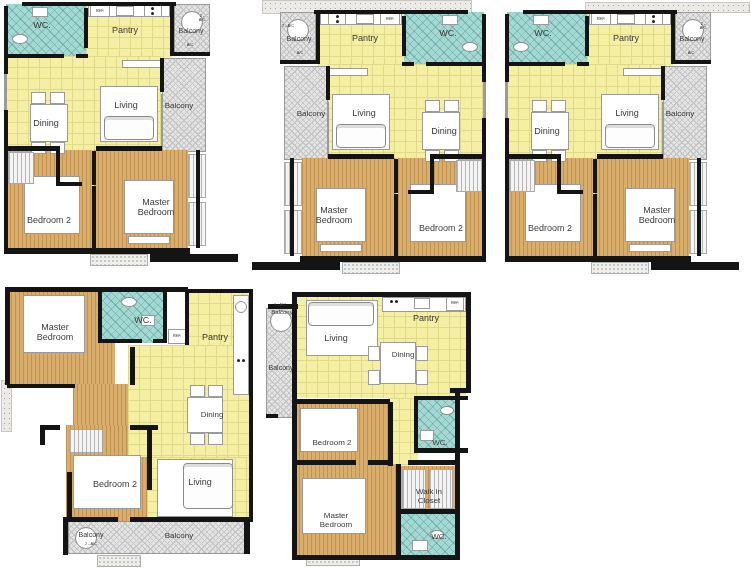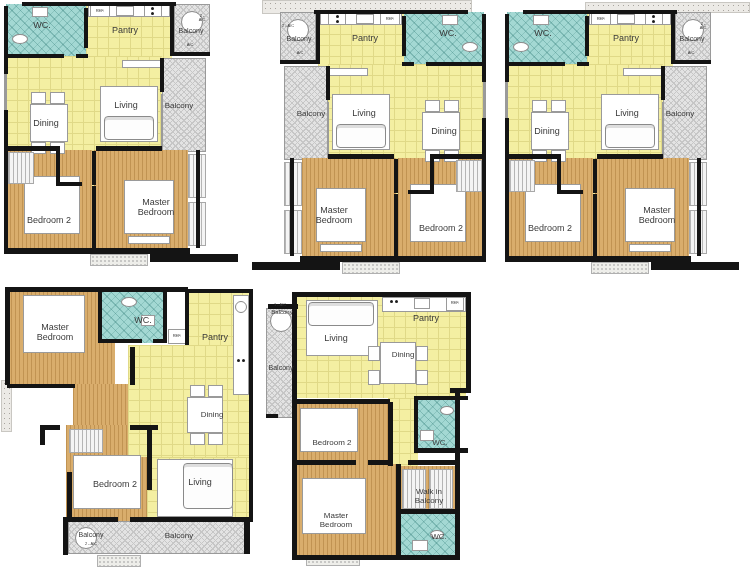--- a/index.html
+++ b/index.html
@@ -363,18 +363,18 @@
       <span class="lbl" style="left: 18px; top: 13px; font-size: 4px;">1 - A/C</span>
       <span class="lbl" style="left: 20px; top: 20px; font-size: 6px;">Balcony</span>
       <span class="lbl" style="left: 19px; top: 76px; font-size: 7px;">Balcony</span>
       <span class="lbl" style="left: 74px; top: 47px; font-size: 9px;">Living</span>
       <span class="lbl" style="left: 164px; top: 27px; font-size: 9px;">Pantry</span>
       <span class="lbl" style="left: 193px; top: 11px; font-size: 4px;">REF.</span>
       <span class="lbl" style="left: 141px; top: 63px; font-size: 8px;">Dining</span>
       <span class="lbl" style="left: 70px; top: 151px; font-size: 8px;">Bedroom 2</span>
       <span class="lbl" style="left: 178px; top: 151px; font-size: 8px;">WC.</span>
       <span class="lbl" style="left: 167px; top: 205px; font-size: 8px;">Walk in
-Balcony</span>
+Closet</span>
       <span class="lbl" style="left: 74px; top: 229px; font-size: 8px;">Master
 Bedroom</span>
       <span class="lbl" style="left: 177px; top: 245px; font-size: 8px;">WC.</span>
     </div>
   </div>
 
 </body></html>

